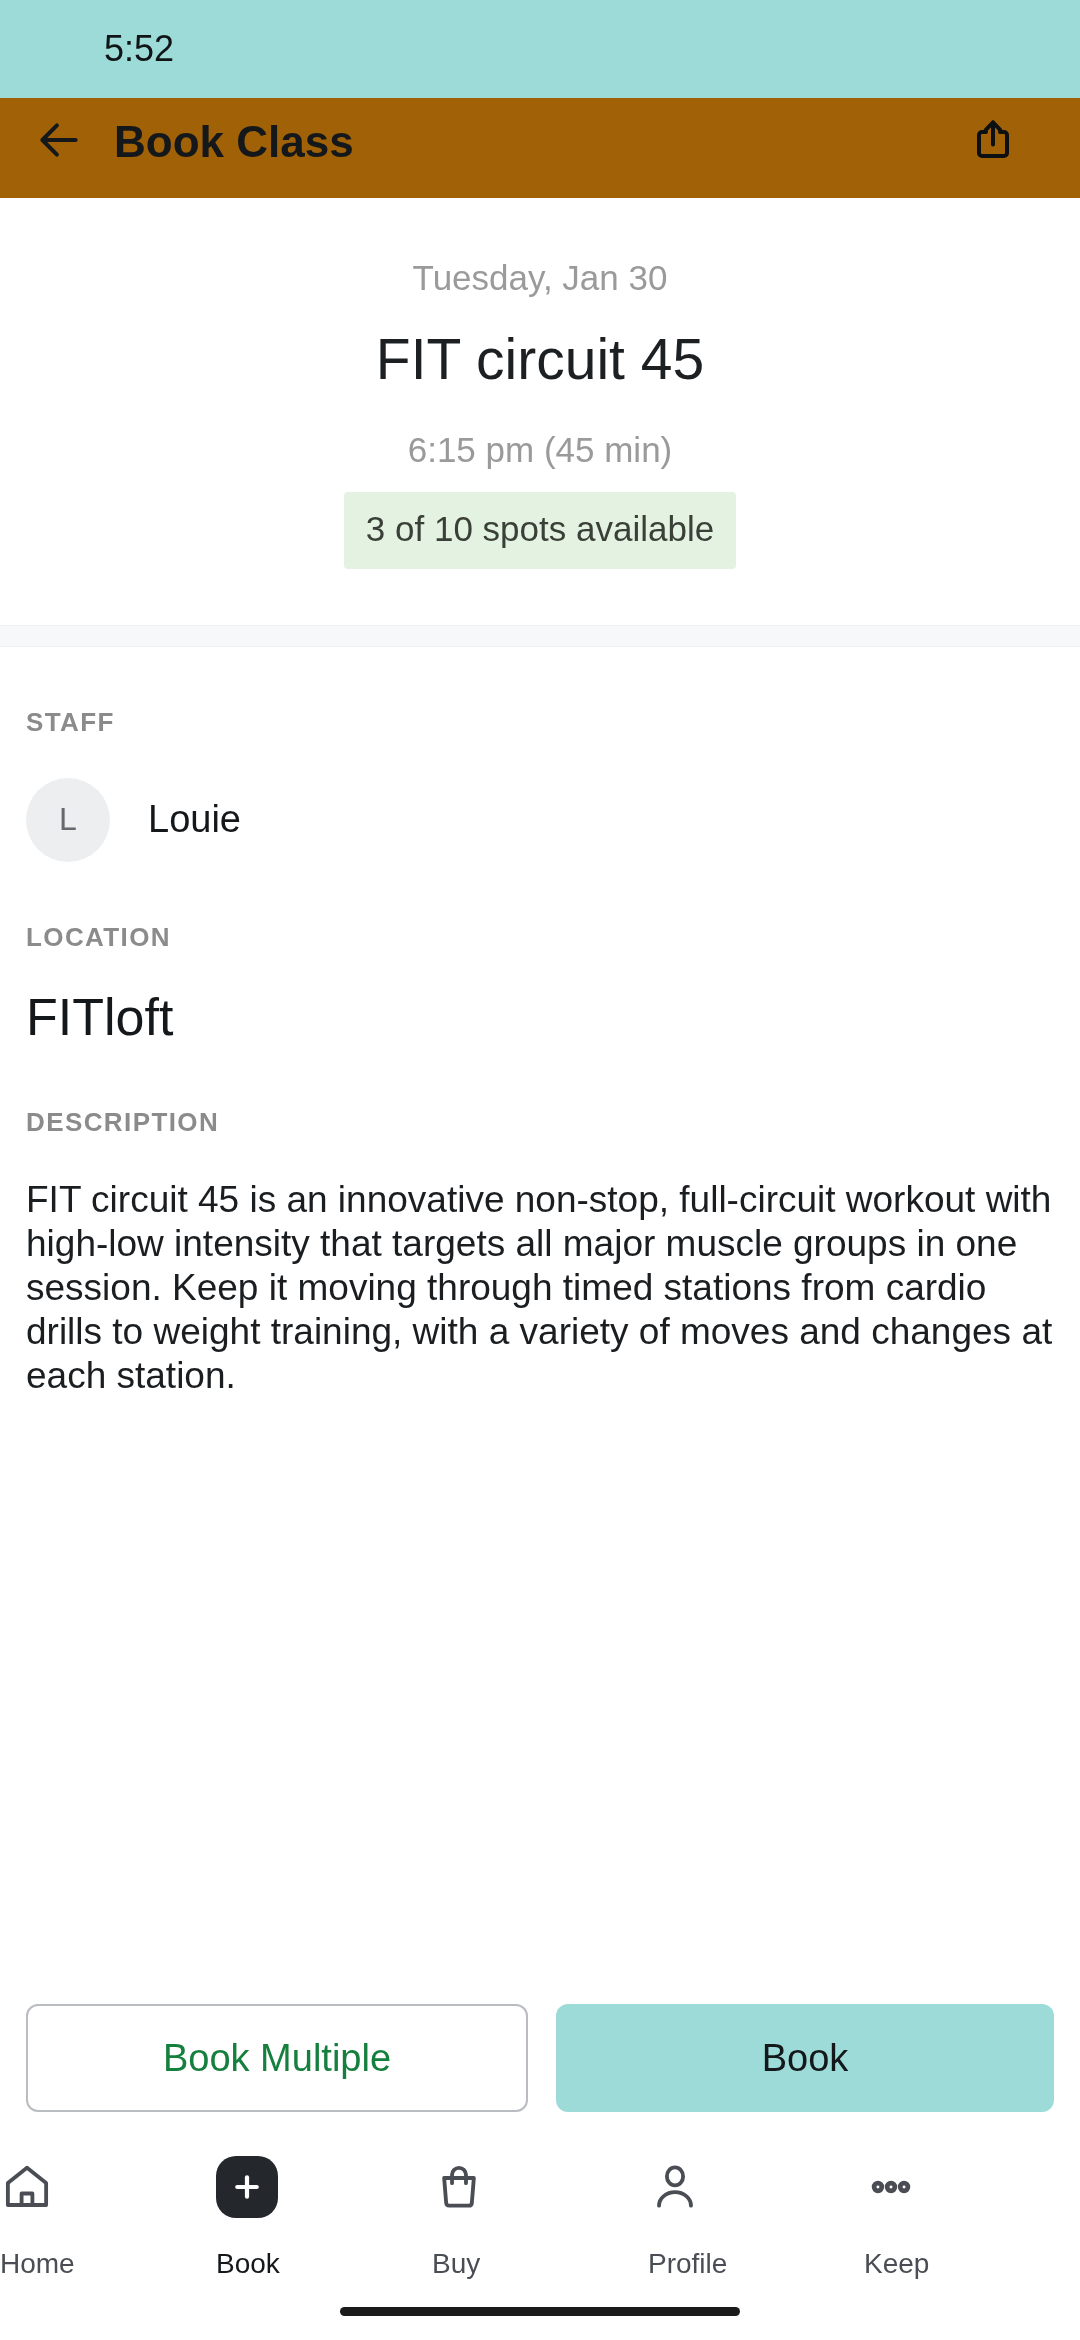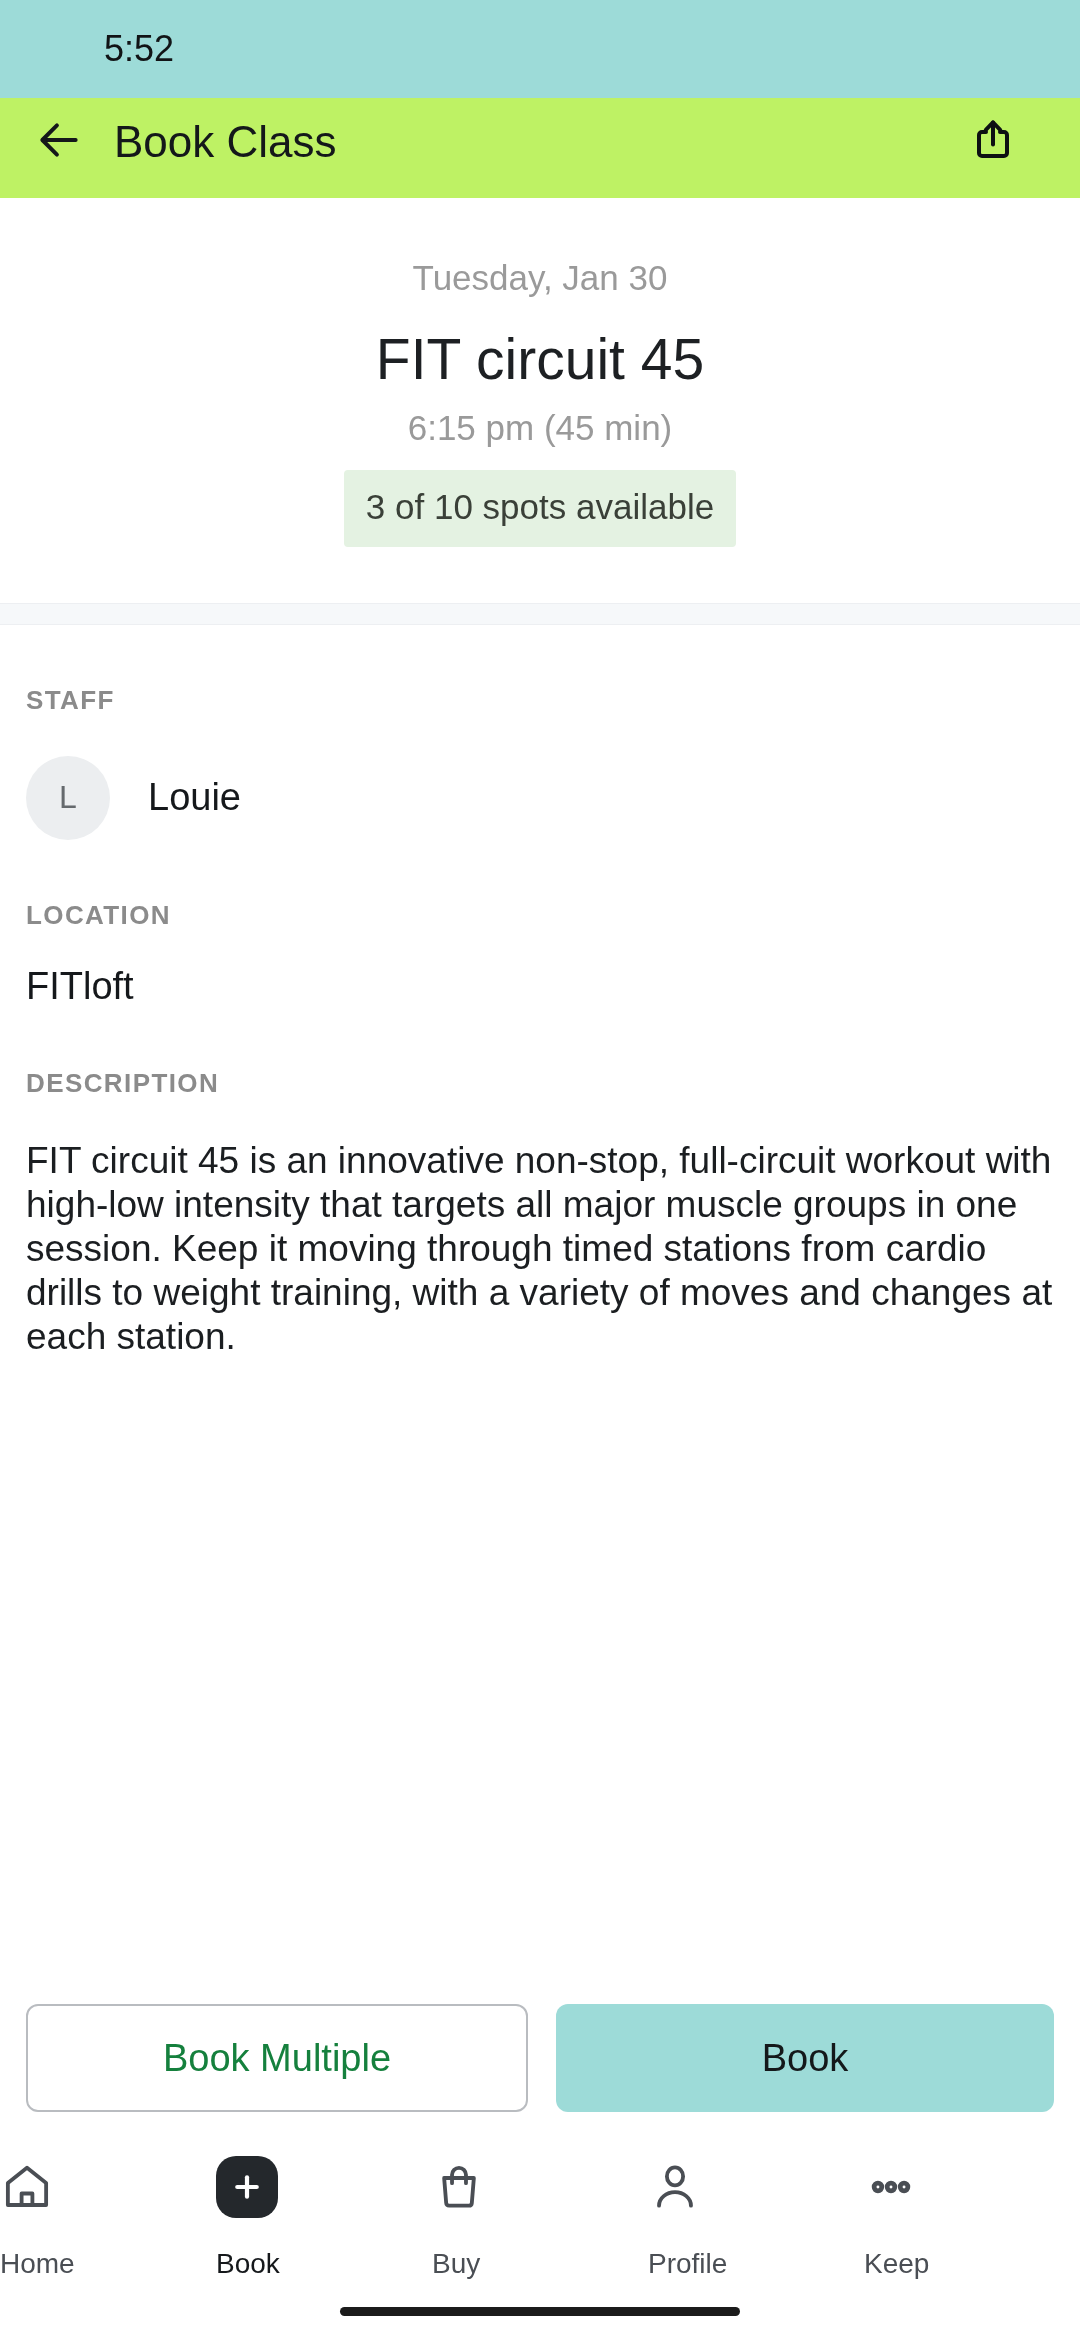--- a/index.html
+++ b/index.html
@@ -29,26 +29,27 @@
     flex: 0 0 auto;
   }
   .statusbar .clock {
     font-size: 36px;
     color: #111416;
     letter-spacing: 0px;
   }
 
   
   .appbar {
-    background: #bef264;
+    background: #a16207;
     height: 100px;
     display: flex;
     align-items: center;
     padding: 0 30px 13px 28px;
     flex: 0 0 auto;
+    font-weight: bold;
   }
   .appbar .back {
     width: 62px;
     height: 62px;
     display: flex;
     align-items: center;
     justify-content: center;
     flex: 0 0 auto;
   }
   .appbar .title {
@@ -82,21 +83,21 @@
   }
   .hero .classname {
     font-size: 57px;
     color: #1d2023;
     margin-top: 30px;
     line-height: 1.12;
   }
   .hero .time {
     font-size: 35px;
     color: #9a9a9a;
-    margin-top: 16px;
+    margin-top: 38px;
     line-height: 1.15;
   }
   .hero .spots-wrap {
     margin-top: 22px;
     display: flex;
     justify-content: center;
   }
   .hero .spots {
     display: inline-block;
     background: #e4f2e2;
@@ -146,21 +147,21 @@
     font-size: 32px;
     color: #65696d;
     flex: 0 0 auto;
   }
   .staffname {
     font-size: 38px;
     color: #15181b;
     margin-left: 38px;
   }
   .locname {
-    font-size: 38px;
+    font-size: 52px;
     color: #15181b;
     margin-top: 34px;
   }
   .desc {
     font-size: 37px;
     line-height: 44px;
     color: #1b1e21;
     margin-top: 40px;
     max-height: 224px;
     overflow: hidden;

